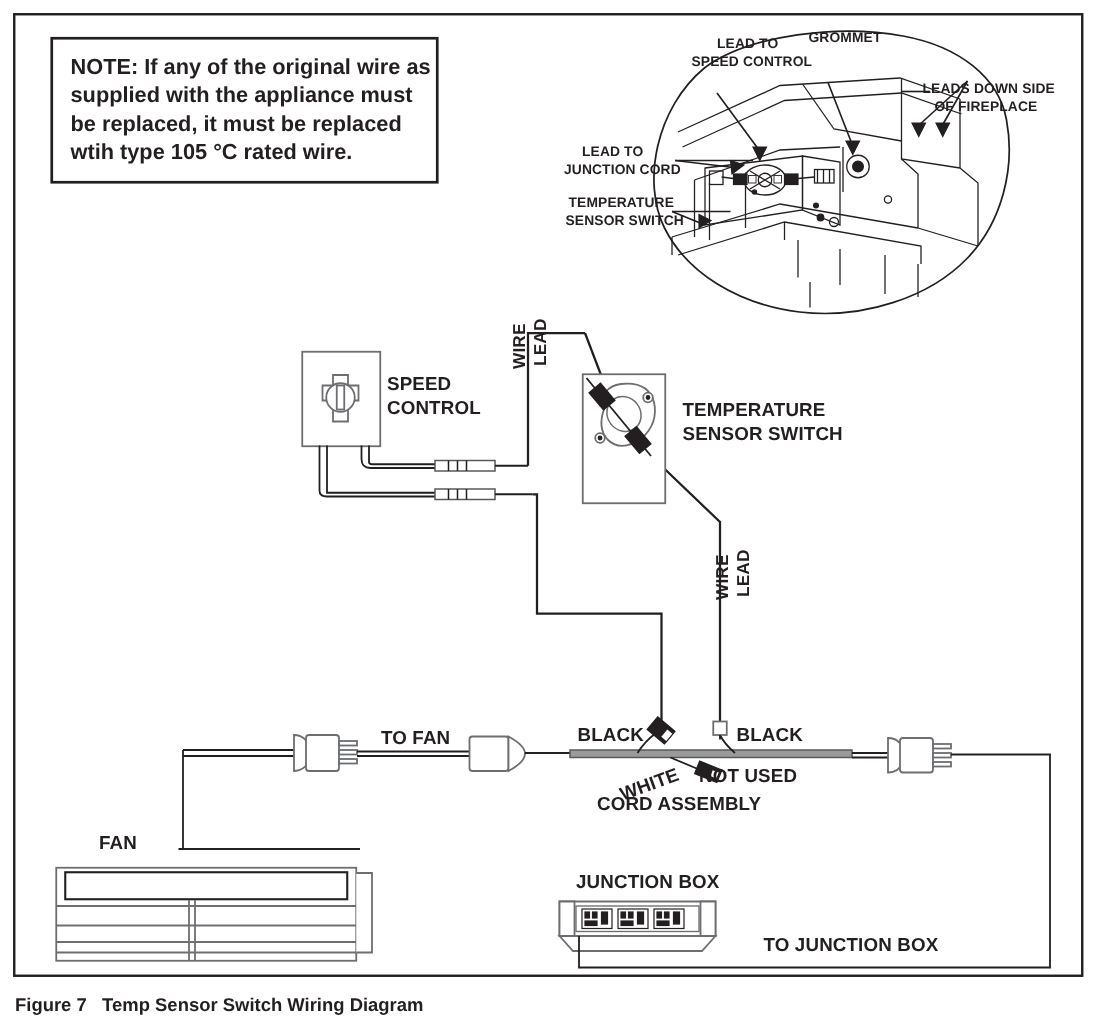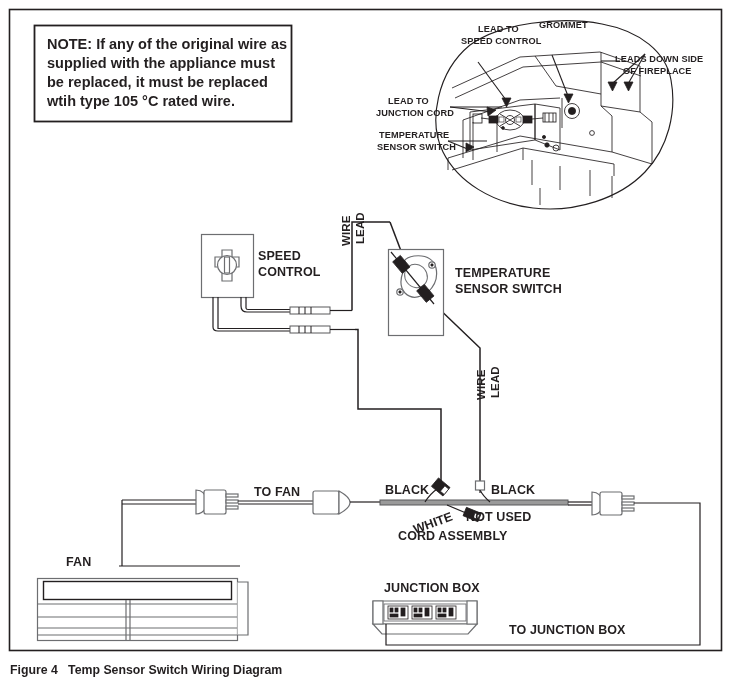--- a/index.html
+++ b/index.html
@@ -361,15 +361,15 @@
       <rect x="449" y="608" width="4" height="8" class="solidblk"></rect>
     </g>
 
     <path class="wire-thin" d="M386 624 L 386 645 L 700 645 L 700 503 L 634 503"></path>
 
     <text class="lbl lbl-12" x="509" y="634">TO JUNCTION BOX</text>
   </g>
 
 </svg>
 
-<div class="caption">Figure 4   Temp Sensor Switch Wiring Diagram</div>
+<div class="caption">Figure 7   Temp Sensor Switch Wiring Diagram</div>
 
 </div>
 
 </body></html>

